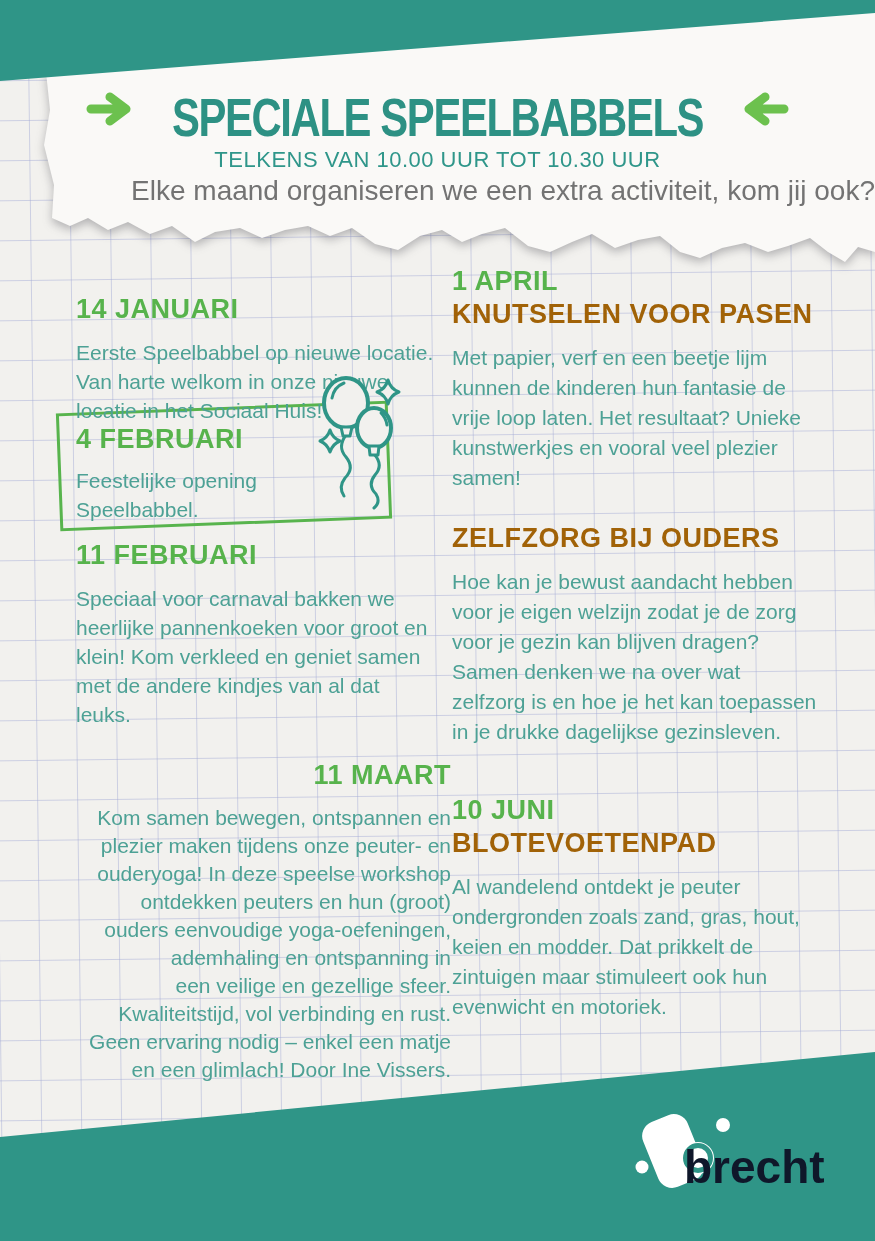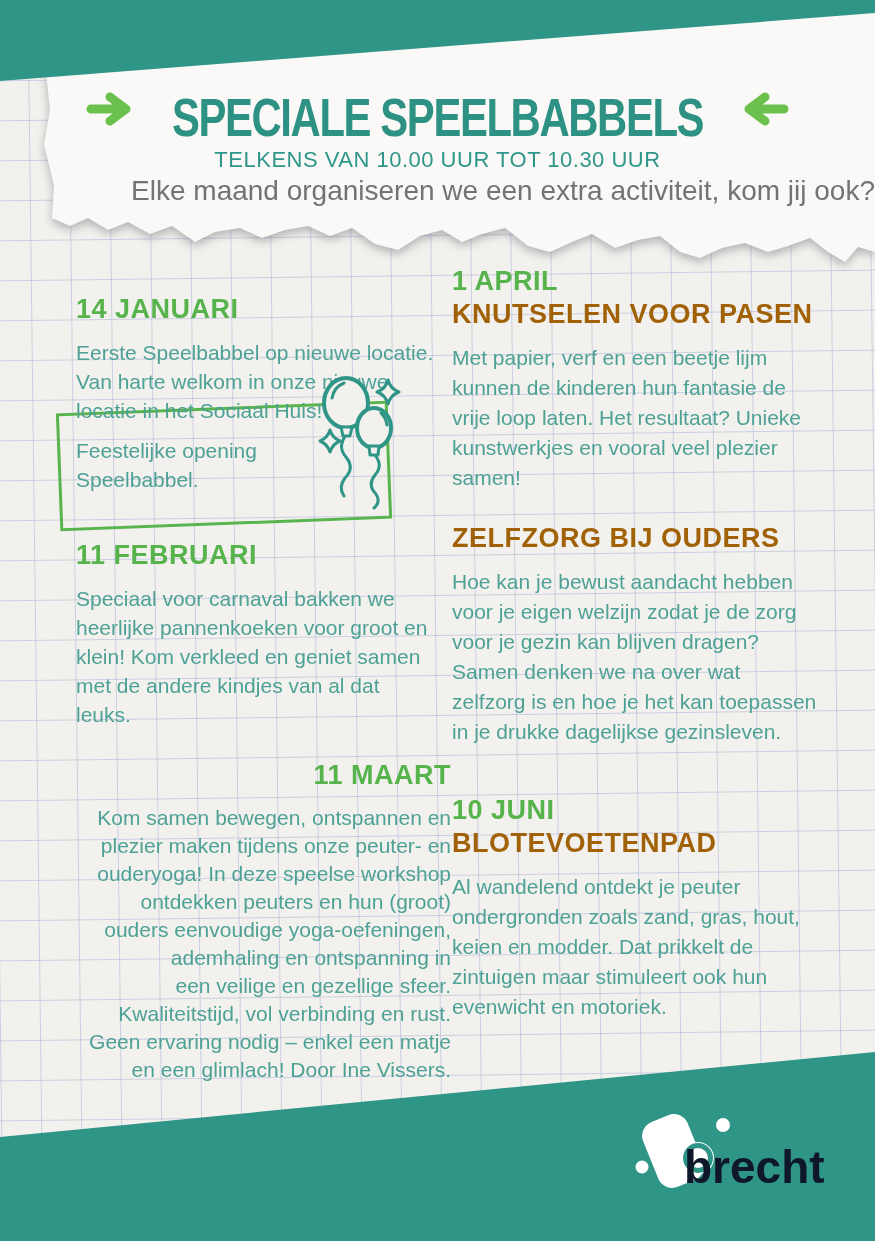--- a/index.html
+++ b/index.html
@@ -101,20 +101,21 @@
   <div class="feb-box"></div>
 
   <section class="event col-left" id="ev-jan">
     <h2>14 JANUARI</h2>
     <p>Eerste Speelbabbel op nieuwe locatie.
 Van harte welkom in onze nieuwe
 locatie in het Sociaal Huis!</p>
   </section>
 
   <section class="event col-left" id="ev-feb">
+    <h2>4 FEBRUARI</h2>
     <p>Feestelijke opening Speelbabbel.</p>
   </section>
 
   <svg class="balloons-svg" width="152" height="170" viewBox="288 352 152 170">
     <g stroke="#2f9587" stroke-linecap="round" stroke-linejoin="round">
 
       <path d="M330 430 Q332.5 438 340 441 Q332.5 444 330 452 Q327.5 444 320 441 Q327.5 438 330 430 Z" fill="#f2f1ee" stroke-width="3"></path>
 
       <path d="M388 380 Q390.5 389 399 392 Q390.5 395 388 404 Q385.5 395 377 392 Q385.5 389 388 380 Z" fill="#f2f1ee" stroke-width="3"></path>
 

